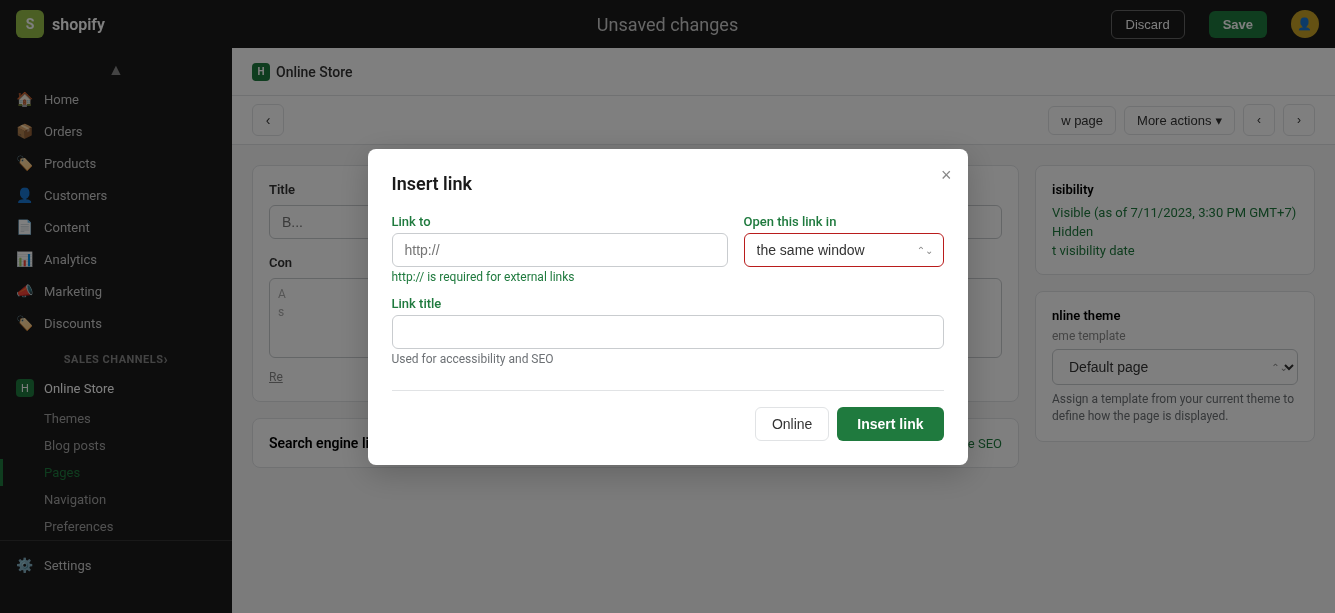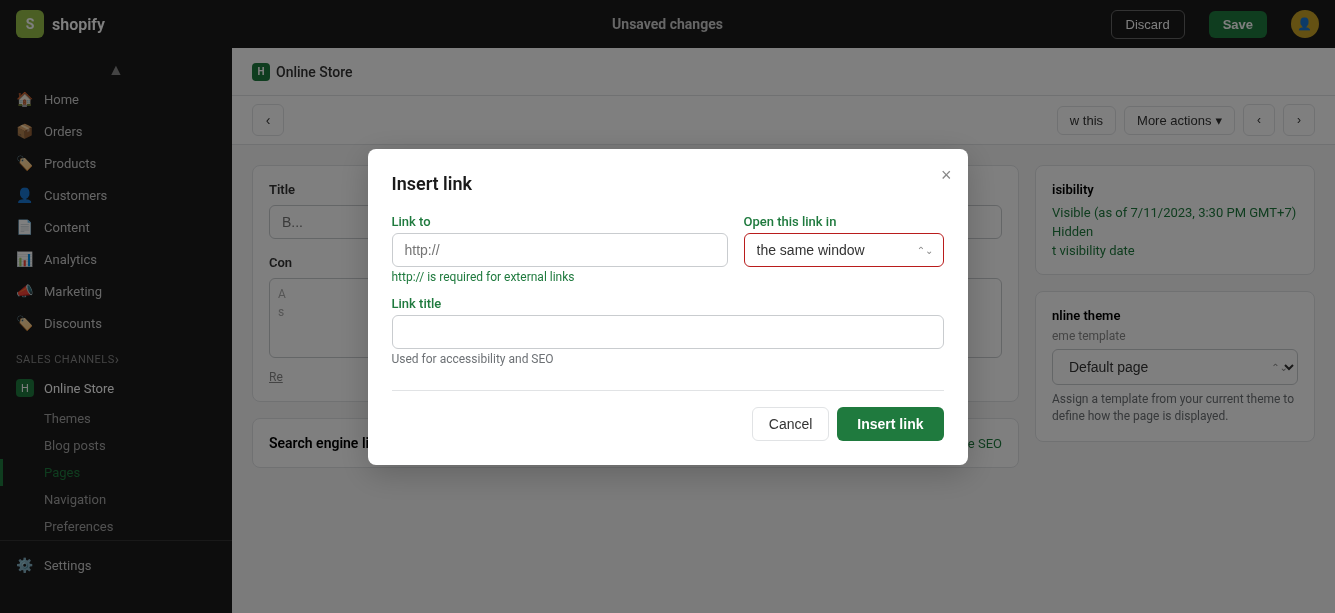--- a/index.html
+++ b/index.html
@@ -25,21 +25,21 @@
     }
     .shopify-icon {
       width: 28px; height: 28px;
       background: #96bf48;
       border-radius: 6px;
       display: flex; align-items: center; justify-content: center;
       color: white; font-size: 14px; font-weight: bold;
     }
     .topbar-title {
       position: absolute; left: 50%; transform: translateX(-50%);
-      color: #ccc; font-size: 14px; font-weight: bold;
+      color: #ccc; font-size: 18px;
     }
     .topbar-actions {
       margin-left: auto;
       display: flex; gap: 24px; align-items: center;
     }
     .btn-discard {
       background: transparent; border: 1px solid #666; color: white;
       padding: 6px 14px; border-radius: 6px; cursor: pointer; font-size: 13px;
     }
     .btn-save {
@@ -72,21 +72,21 @@
       display: flex; align-items: center; gap: 10px;
       padding: 8px 16px;
       cursor: pointer; font-size: 13px; color: #ccc;
       position: relative;
     }
     .sidebar-item.active { color: white; }
     .sidebar-icon { width: 18px; text-align: center; font-size: 14px; flex-shrink: 0; }
     .sidebar-section-label {
       padding: 12px 16px 4px;
       font-size: 11px; color: #888; text-transform: uppercase; letter-spacing: 0.5px;
-      display: flex; align-items: center; justify-content: flex-start;
+      display: flex; align-items: center; justify-content: center; font-weight: bold;
     }
     .sidebar-sub-item {
       display: flex; align-items: center;
       padding: 6px 16px 6px 44px;
       cursor: pointer; font-size: 13px; color: #a3a3a3;
     }
     .sidebar-sub-item.active { color: #1f7a3e; }
     .scrollbar-btn-top {
       display: flex; align-items: center; justify-content: center;
       padding: 4px; color: #888; font-size: 16px;
@@ -342,21 +342,21 @@
         <span>Online Store</span>
       </div>
     </div>
 
     <div class="page-toolbar">
       <button class="btn-back">
         <span>‹</span>
       </button>
       <div style="flex:1;"></div>
       <button class="btn-new-page">
-        <span>w this</span>
+        <span>w page</span>
       </button>
       <button class="btn-more-actions">
         <span>More actions</span>
         <span>▾</span>
       </button>
       <button class="btn-nav">
         <span>‹</span>
       </button>
       <button class="btn-nav">
         <span>›</span>
@@ -432,17 +432,17 @@
       <div class="form-row">
         <div class="form-group">
           <div class="form-label">Link title</div>
           <input class="form-input" style="">
           <div class="form-hint-gray">Used for accessibility and SEO</div>
         </div>
       </div>
     </div>
 
     <div class="modal-footer">
-      <button class="btn-cancel">Cancel</button>
+      <button class="btn-cancel">Online</button>
       <button class="btn-insert">Insert link</button>
     </div>
   </div>
 </div>
 
 </body></html>

